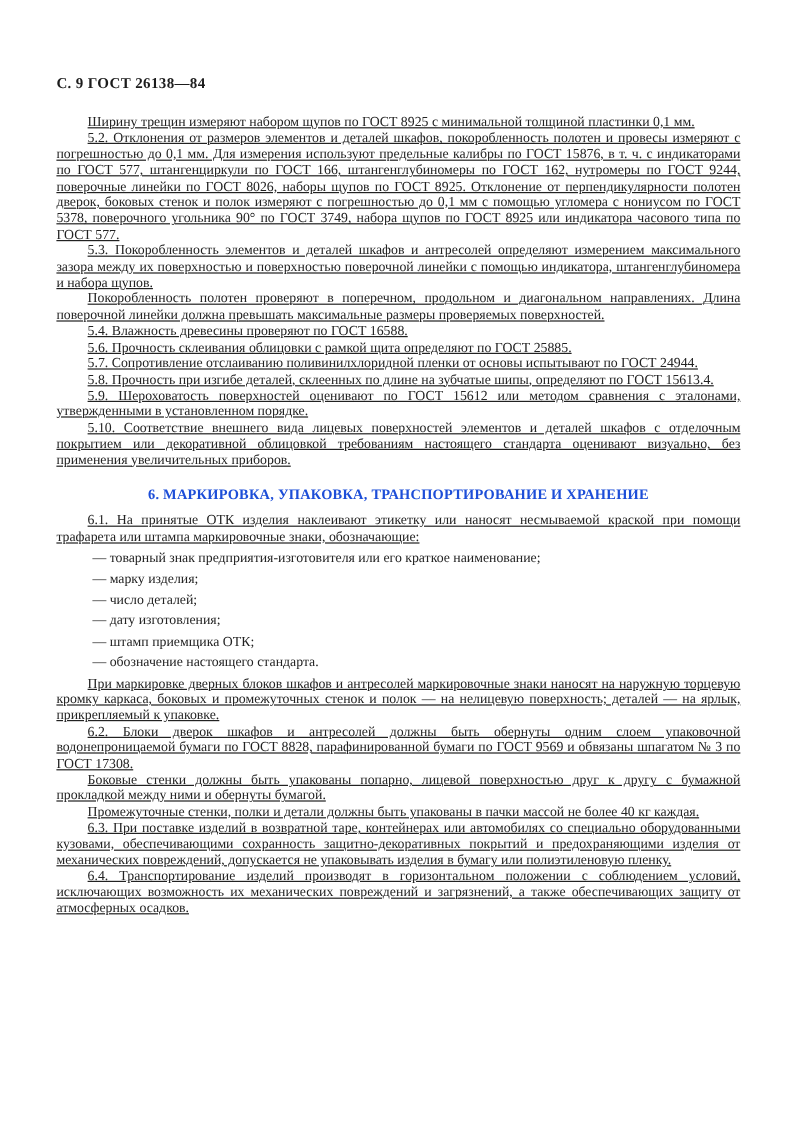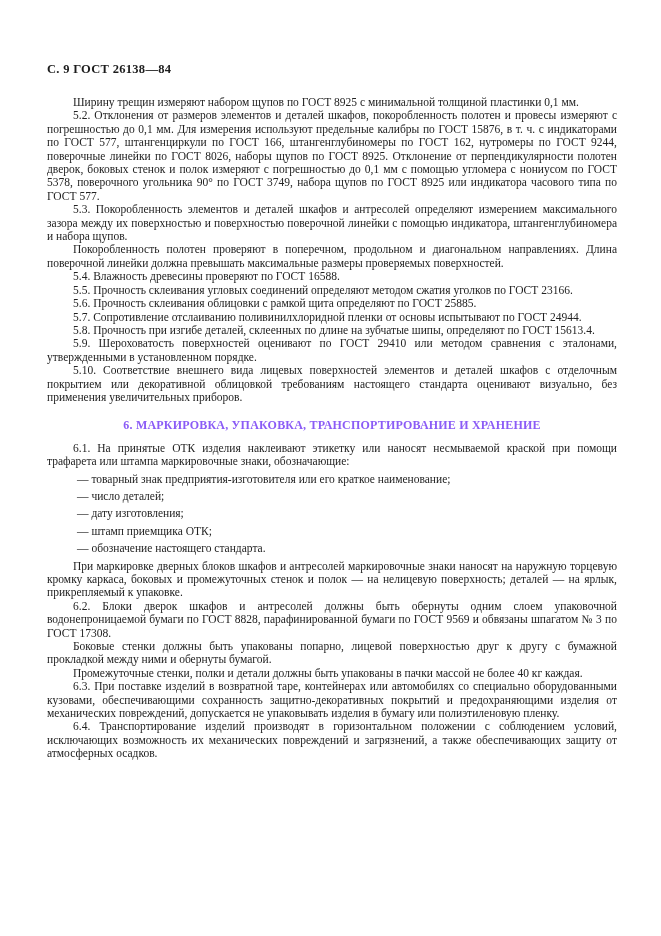--- a/index.html
+++ b/index.html
@@ -26,33 +26,34 @@
     color: #1c1c1c;
   }
   .body-text {
     font-size: 11.5px;
     line-height: 13.4px;
   }
   .para {
     margin: 0;
     text-indent: 26px;
     text-align: justify;
+    text-decoration: underline;
   }
   .list-line {
     margin: 4px;
     text-indent: 26px;
     text-align: left;
   }
   .section-heading {
     font-size: 12px;
     font-weight: bold;
     text-align: center;
     letter-spacing: 0.2px;
     margin: 15px 0 9px 0;
-    color: #8b5cf6;
+    color: #1d4ed8;
   }
   .page-number {
     position: absolute;
     left: 47px;
     top: 848px;
     font-size: 10.5px;
     color: #333333;
   }
 </style>
 </head>
@@ -62,32 +63,32 @@
 
   <div class="doc-header">С. 9 ГОСТ 26138—84</div>
 
   <div class="body-text">
 
     <p class="para">Ширину трещин измеряют набором щупов по ГОСТ 8925 с минимальной толщиной пластинки 0,1 мм.</p>
     <p class="para">5.2. Отклонения от размеров элементов и деталей шкафов, покоробленность полотен и провесы измеряют с погрешностью до 0,1 мм. Для измерения используют предельные калибры по ГОСТ 15876, в т. ч. с индикаторами по ГОСТ 577, штангенциркули по ГОСТ 166, штангенглубиномеры по ГОСТ 162, нутромеры по ГОСТ 9244, поверочные линейки по ГОСТ 8026, наборы щупов по ГОСТ 8925. Отклонение от перпендикулярности полотен дверок, боковых стенок и полок измеряют с погрешностью до 0,1 мм с помощью угломера с нониусом по ГОСТ 5378, поверочного угольника 90° по ГОСТ 3749, набора щупов по ГОСТ 8925 или индикатора часового типа по ГОСТ 577.</p>
     <p class="para">5.3. Покоробленность элементов и деталей шкафов и антресолей определяют измерением максимального зазора между их поверхностью и поверхностью поверочной линейки с помощью индикатора, штангенглубиномера и набора щупов.</p>
     <p class="para">Покоробленность полотен проверяют в поперечном, продольном и диагональном направлениях. Длина поверочной линейки должна превышать максимальные размеры проверяемых поверхностей.</p>
     <p class="para">5.4. Влажность древесины проверяют по ГОСТ 16588.</p>
-    <p class="para">5.5. Прочность склеивания угловых соединений определяют методом сжатия уголков по ГОСТ 23166.</p>
     <p class="para">5.6. Прочность склеивания облицовки с рамкой щита определяют по ГОСТ 25885.</p>
     <p class="para">5.7. Сопротивление отслаиванию поливинилхлоридной пленки от основы испытывают по ГОСТ 24944.</p>
     <p class="para">5.8. Прочность при изгибе деталей, склеенных по длине на зубчатые шипы, определяют по ГОСТ 15613.4.</p>
-    <p class="para">5.9. Шероховатость поверхностей оценивают по ГОСТ 29410 или методом сравнения с эталонами, утвержденными в установленном порядке.</p>
+    <p class="para">5.9. Шероховатость поверхностей оценивают по ГОСТ 15612 или методом сравнения с эталонами, утвержденными в установленном порядке.</p>
     <p class="para">5.10. Соответствие внешнего вида лицевых поверхностей элементов и деталей шкафов с отделочным покрытием или декоративной облицовкой требованиям настоящего стандарта оценивают визуально, без применения увеличительных приборов.</p>
 
     <h2 class="section-heading">6. МАРКИРОВКА, УПАКОВКА, ТРАНСПОРТИРОВАНИЕ И ХРАНЕНИЕ</h2>
 
     <p class="para">6.1. На принятые ОТК изделия наклеивают этикетку или наносят несмываемой краской при помощи трафарета или штампа маркировочные знаки, обозначающие:</p>
 
     <p class="list-line">— товарный знак предприятия-изготовителя или его краткое наименование;</p>
+    <p class="list-line">— марку изделия;</p>
     <p class="list-line">— число деталей;</p>
     <p class="list-line">— дату изготовления;</p>
     <p class="list-line">— штамп приемщика ОТК;</p>
     <p class="list-line">— обозначение настоящего стандарта.</p>
 
     <p class="para">При маркировке дверных блоков шкафов и антресолей маркировочные знаки наносят на наружную торцевую кромку каркаса, боковых и промежуточных стенок и полок — на нелицевую поверхность; деталей — на ярлык, прикрепляемый к упаковке.</p>
     <p class="para">6.2. Блоки дверок шкафов и антресолей должны быть обернуты одним слоем упаковочной водонепроницаемой бумаги по ГОСТ 8828, парафинированной бумаги по ГОСТ 9569 и обвязаны шпагатом № 3 по ГОСТ 17308.</p>
     <p class="para">Боковые стенки должны быть упакованы попарно, лицевой поверхностью друг к другу с бумажной прокладкой между ними и обернуты бумагой.</p>
     <p class="para">Промежуточные стенки, полки и детали должны быть упакованы в пачки массой не более 40 кг каждая.</p>
     <p class="para">6.3. При поставке изделий в возвратной таре, контейнерах или автомобилях со специально оборудованными кузовами, обеспечивающими сохранность защитно-декоративных покрытий и предохраняющими изделия от механических повреждений, допускается не упаковывать изделия в бумагу или полиэтиленовую пленку.</p>

